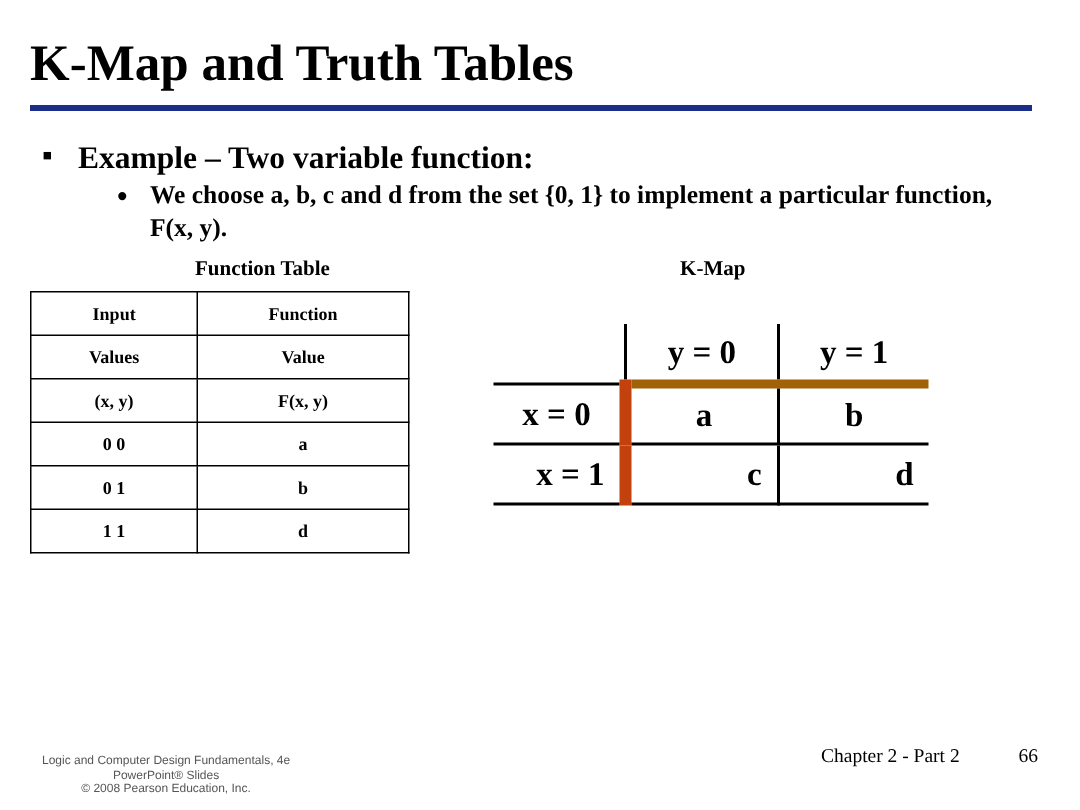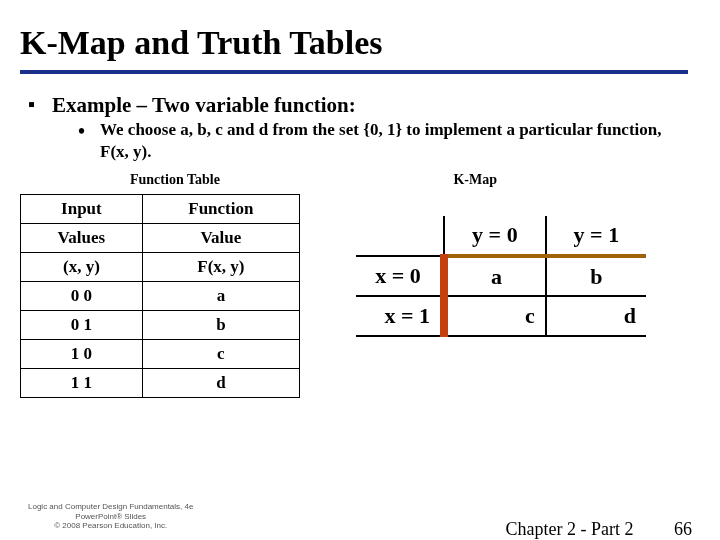--- a/index.html
+++ b/index.html
@@ -73,22 +73,22 @@
   .labels-row .lbl-right { display:inline-block; margin-left: 230px; }
   .tables {
     margin-top: 6px;
     display: flex;
     align-items: flex-start;
     gap: 56px;
   }
   
   table.func {
     border-collapse: collapse;
-    width: 280px;
-    font-size: 17px;
+    width: 253px;
+    font-size: 12px;
     font-weight: bold;
   }
   table.func th, table.func td {
     border: 1.5px solid #000;
     text-align: center;
     padding: 4px 6px;
     height: 29px;
   }
   
   .kmap-wrap { margin-top: 22px; }
@@ -102,26 +102,26 @@
     text-align: center;
     height: 40px;
     padding: 2px 10px;
   }
   table.kmap .col-y { border-left: 2px solid #000; border-right: 2px solid #000; }
   table.kmap .col-y-end { border-left: 2px solid #000; }
   table.kmap tr.rowline td { border-top: 2px solid #000; }
   table.kmap tr.lastline td { border-bottom: 2px solid #000; text-align: right; }
   table.kmap td.rowhdr { border-right: 8px solid #c2410c; width: 88px; }
   table.kmap td.blank { border: none; }
-  table.kmap td.ylabel { border-bottom: 4px solid #a16207; }
+  table.kmap td.ylabel { border-bottom: 6px solid #a16207; }
   .footer-right {
     position: absolute;
     right: 28px;
-    bottom: 0;
-    font-size: 18px;
+    bottom: 28px;
+    font-size: 13px;
   }
   .footer-right .ch { margin-right: 36px; }
   .footer-left {
     position: absolute;
     left: 28px;
     bottom: 10px;
     font-size: 8px;
     line-height: 1.15;
     font-family: Arial, sans-serif;
     color: #555;
@@ -164,24 +164,20 @@
         <th>(x, y)</th>
         <th>F(x, y)</th>
       </tr>
       <tr>
         <td>0 0</td>
         <td>a</td>
       </tr>
       <tr>
         <td>0 1</td>
         <td>b</td>
-      </tr>
-      <tr>
-        <td>1 0</td>
-        <td>c</td>
       </tr>
       <tr>
         <td>1 1</td>
         <td>d</td>
       </tr>
     </tbody>
       </table>
 
     <div class="kmap-wrap">
       <table class="kmap">

